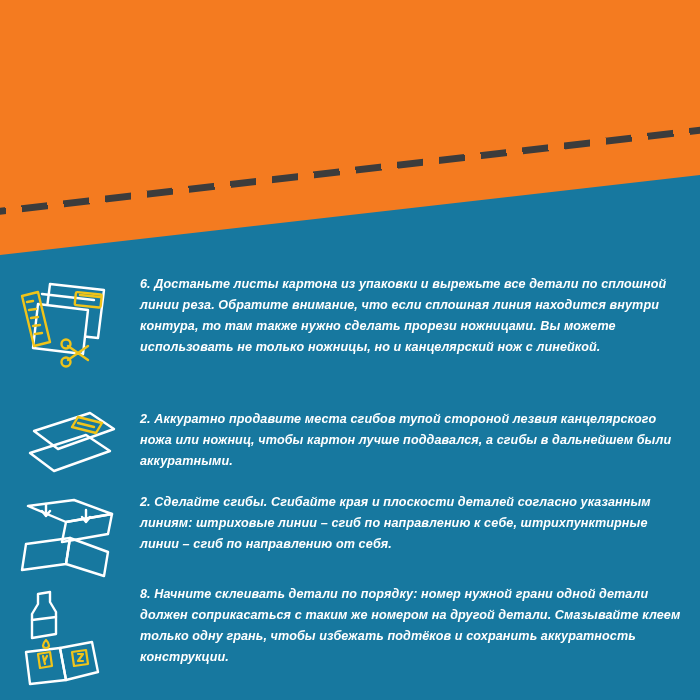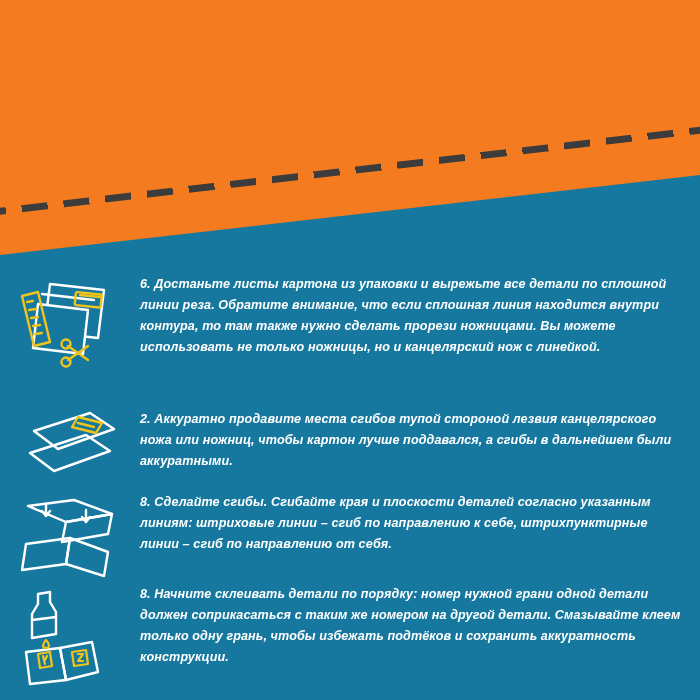--- a/index.html
+++ b/index.html
@@ -192,21 +192,21 @@
           <g fill="none" stroke="#ffffff" stroke-width="2.4" stroke-linejoin="round" stroke-linecap="round">
             <path d="M12 8 L58 2 L96 16 L50 24 Z"></path>
             <path d="M50 24 L96 16 L92 36 L46 44 Z"></path>
             <path d="M10 46 L54 40 L50 66 L6 72 Z"></path>
             <path d="M50 66 L54 40 L92 54 L88 78 Z"></path>
             <path d="M30 6 L30 18 M30 18 L26 13 M30 18 L34 13"></path>
             <path d="M70 12 L70 24 M70 24 L66 19 M70 24 L74 19"></path>
           </g>
         </svg>
       </div>
-      <div class="step-text">8. Сделайте сгибы. Сгибайте края и плоскости деталей согласно указанным линиям: штриховые линии – сгиб по направлению к себе, штрихпунктирные линии – сгиб по направлению от себя.</div>
+      <div class="step-text">2. Сделайте сгибы. Сгибайте края и плоскости деталей согласно указанным линиям: штриховые линии – сгиб по направлению к себе, штрихпунктирные линии – сгиб по направлению от себя.</div>
     </div>
 
     <div class="step" id="step4">
       <div class="icon-box">
         <svg width="112" height="100" viewBox="0 0 112 100">
           <g fill="none" stroke="#ffffff" stroke-width="2.4" stroke-linejoin="round" stroke-linecap="round">
             <path d="M22 4 L34 2 L34 12 L40 22 L40 44 L16 48 L16 24 L22 14 Z"></path>
             <path d="M16 30 L40 27"></path>
             <path d="M44 58 L76 52 L82 82 L50 90 Z"></path>
             <path d="M10 62 L44 58 L50 90 L14 94 Z"></path>

